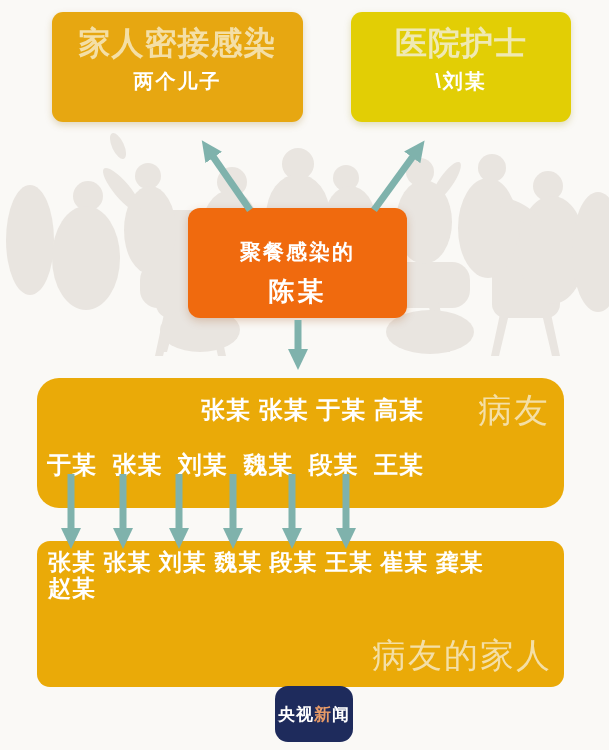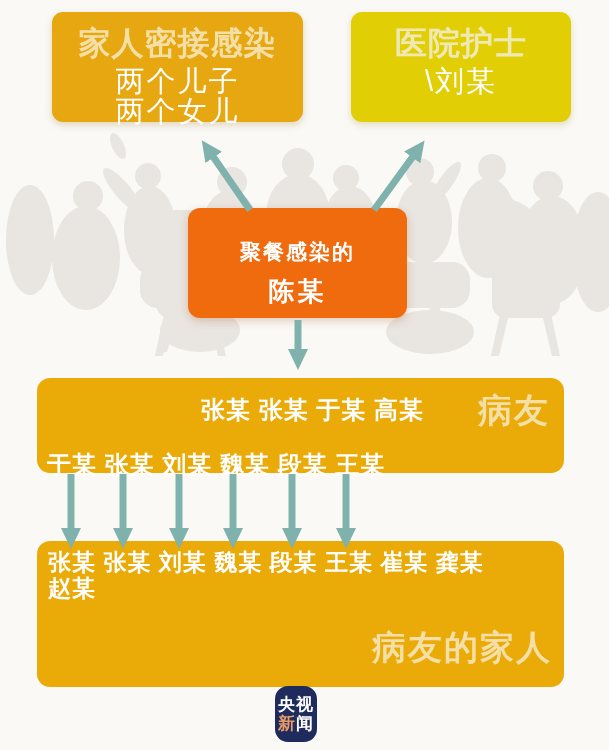--- a/index.html
+++ b/index.html
@@ -29,66 +29,66 @@
     text-align: center; z-index: 2; margin-left: 8px;
   }
   .box-center {
     left: 188px; top: 208px; width: 219px; height: 110px;
     background: var(--orange, #F06A0E);
     border-radius: 12px;
     box-shadow: 0 3px 8px rgba(160,70,10,.25);
     text-align: center; z-index: 3;
   }
   .box-patients {
-    left: 37px; top: 378px; width: 527px; height: 95px;
+    left: 37px; top: 378px; width: 527px; height: 130px;
     background: var(--amber-big, #EAAA08);
-    border-radius: 13px; z-index: 2;
+    border-radius: 22px; z-index: 2;
   }
   .box-families {
     left: 37px; top: 541px; width: 527px; height: 146px;
     background: var(--amber-big, #EAAA08);
     border-radius: 13px; z-index: 2;
   }
 
   .box-title-cream {
     font-weight: 700; font-size: 32px; letter-spacing: 1px;
     color: var(--cream-amber, #F4DFA6); margin-top: 10px;
   }
   .box-title-cream.on-yellow { color: var(--cream-yellow, #EFE9B3); }
   .box-line {
-    font-weight: 400; font-size: 29px; line-height: 30px;
+    font-weight: 700; font-size: 20px; line-height: 30px;
     color: var(--white, #FFFFFF); letter-spacing: 2px;
   }
   .center-sub {
     font-weight: 700; font-size: 21px; letter-spacing: 2px;
     color: var(--white, #FFFFFF); margin-top: 30px;
   }
   .center-name {
     font-weight: 700; font-size: 26px; letter-spacing: 3px;
     color: var(--white, #FFFFFF); margin-top: 8px;
   }
 
   .names-row {
     position: absolute; white-space: nowrap;
     font-weight: 700; color: var(--white, #FFFFFF);
   }
   .patients-row-top  { left: 164px; top: 16px; font-size: 24px; letter-spacing: 1px; }
-  .patients-row-bottom { left: 10px; top: 71px; font-size: 24px; letter-spacing: 1px; }
+  .patients-row-bottom { left: 10px; top: 71px; font-size: 24px; letter-spacing: 1px; font-family: Liberation Mono, monospace; }
   .corner-title {
-    position: absolute; font-weight: 700; font-size: 34px; letter-spacing: 2px;
+    position: absolute; font-weight: 400; font-size: 34px; letter-spacing: 2px;
     color: var(--cream-amber, #F4DFA6);
   }
   .patients-title { right: 14px; top: 10px; }
-  .families-title { right: 12px; bottom: 16px; }
+  .families-title { right: 12px; bottom: 8px; }
   .families-names { position: absolute; left: 11px; top: 8px; font-weight: 700; font-size: 23px; line-height: 26px; color: var(--white, #FFFFFF); letter-spacing: 1px; white-space: nowrap; }
 
   .logo {
-    position: absolute; left: 275px; top: 686px; width: 42px; height: 56px;
+    position: absolute; left: 275px; top: 686px; width: 78px; height: 56px;
     background: var(--logo-navy, #1E2B5C); border-radius: 13px;
-    display: flex; flex-direction: column; align-items: center; justify-content: center;
+    display: flex; flex-direction: row; align-items: center; justify-content: center;
     z-index: 4;
   }
   .logo-row { font-weight: 700; font-size: 17px; line-height: 19px; color: var(--white, #FFFFFF); letter-spacing: 1px; }
   .logo-accent { color: var(--logo-accent, #E89B67); }
 </style>
 </head>
 <body>
 
 <div class="canvas">
 
@@ -128,21 +128,20 @@
       <ellipse cx="520" cy="212" rx="8" ry="24" transform="rotate(-60 520 212)"></ellipse>
       <ellipse cx="598" cy="252" rx="26" ry="60"></ellipse>
       <ellipse cx="200" cy="330" rx="40" ry="22"></ellipse>
       <ellipse cx="430" cy="332" rx="44" ry="22"></ellipse>
     </g>
   </svg>
 
   <div class="box box-topleft">
     <div class="box-title-cream">家人密接感染</div>
     <div class="box-line">两个儿子</div>
-    <div class="box-line">两个女儿</div>
   </div>
 
   <div class="box box-topright">
     <div class="box-title-cream on-yellow">医院护士</div>
     <div class="box-line">\刘某</div>
   </div>
 
   <div class="box box-center">
     <div class="center-sub">聚餐感染的</div>
     <div class="center-name">陈某</div>

